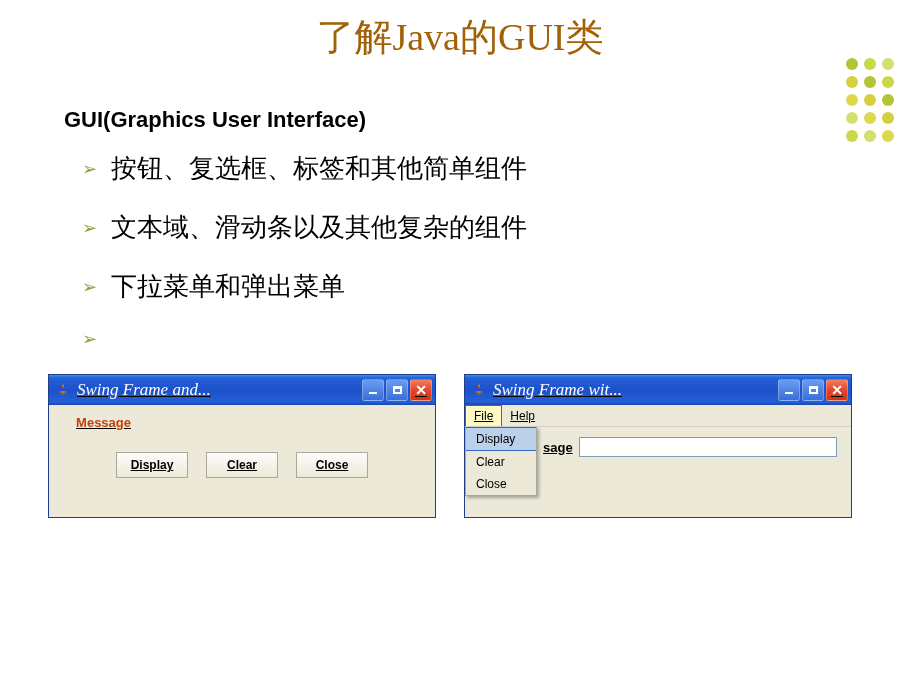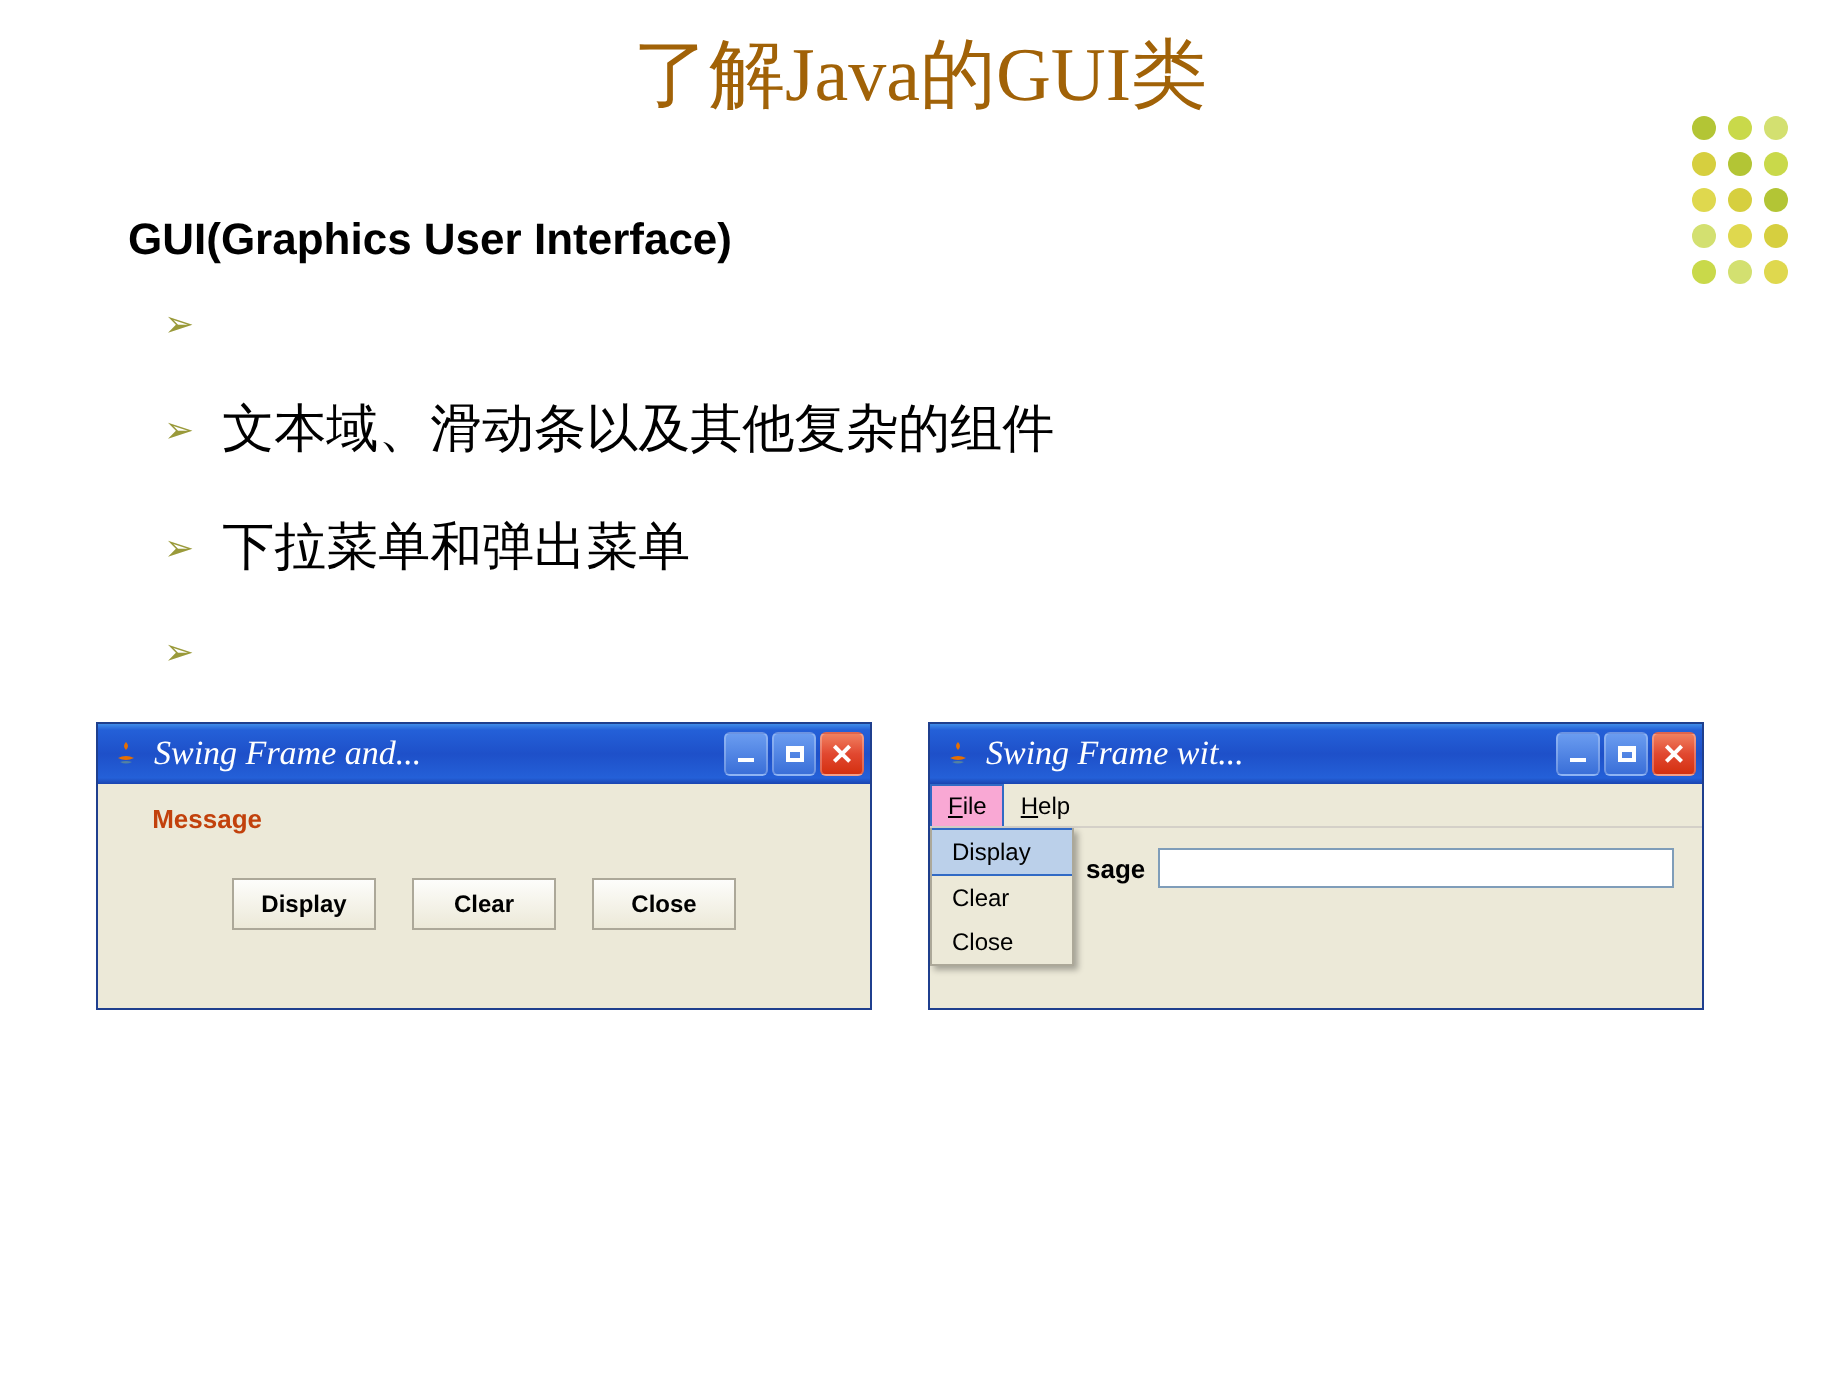--- a/index.html
+++ b/index.html
@@ -63,20 +63,21 @@
       color: #9a9a3a;
       font-size: 18px;
       margin-right: 14px;
       flex-shrink: 0;
     }
     .windows-row {
       display: flex;
       gap: 28px;
       margin-top: 10px;
       margin-left: 48px;
+      text-decoration: underline;
     }
     .xp-window {
       border: 1px solid #1f3f8e;
       background: #ece9d8;
       font-family: Tahoma, Arial, sans-serif;
     }
     .win1 { width: 388px; }
     .win2 { width: 388px; }
     .titlebar {
       height: 30px;
@@ -177,21 +178,21 @@
       align-items: stretch;
       font-size: 12px;
     }
     .menu-item {
       padding: 0 8px;
       display: flex;
       align-items: center;
       color: #000;
     }
     .menu-item.open {
-      background: #f9a8d4;
+      background: #fef9c3;
       border: 1px solid #316ac5;
       border-bottom: none;
     }
     .menu-underline { text-decoration: underline; }
     .dropdown {
       position: absolute;
       background: #ece9d8;
       border: 1px solid #aca899;
       border-top: none;
       box-shadow: 2px 2px 3px rgba(0,0,0,0.3);
@@ -242,20 +243,21 @@
       <div class="dot lg"></div>
       <div class="dot y2"></div>
   </div>
 </div>
 
 <h2 class="subtitle">GUI(Graphics User Interface)</h2>
 
 <div class="bullets">
   <div class="bullet-item">
     <span class="bullet-marker">➢</span>
+    <span>按钮、复选框、标签和其他简单组件</span>
   </div>
   <div class="bullet-item">
     <span class="bullet-marker">➢</span>
     <span>文本域、滑动条以及其他复杂的组件</span>
   </div>
   <div class="bullet-item">
     <span class="bullet-marker">➢</span>
     <span>下拉菜单和弹出菜单</span>
   </div>
   <div class="bullet-item">

